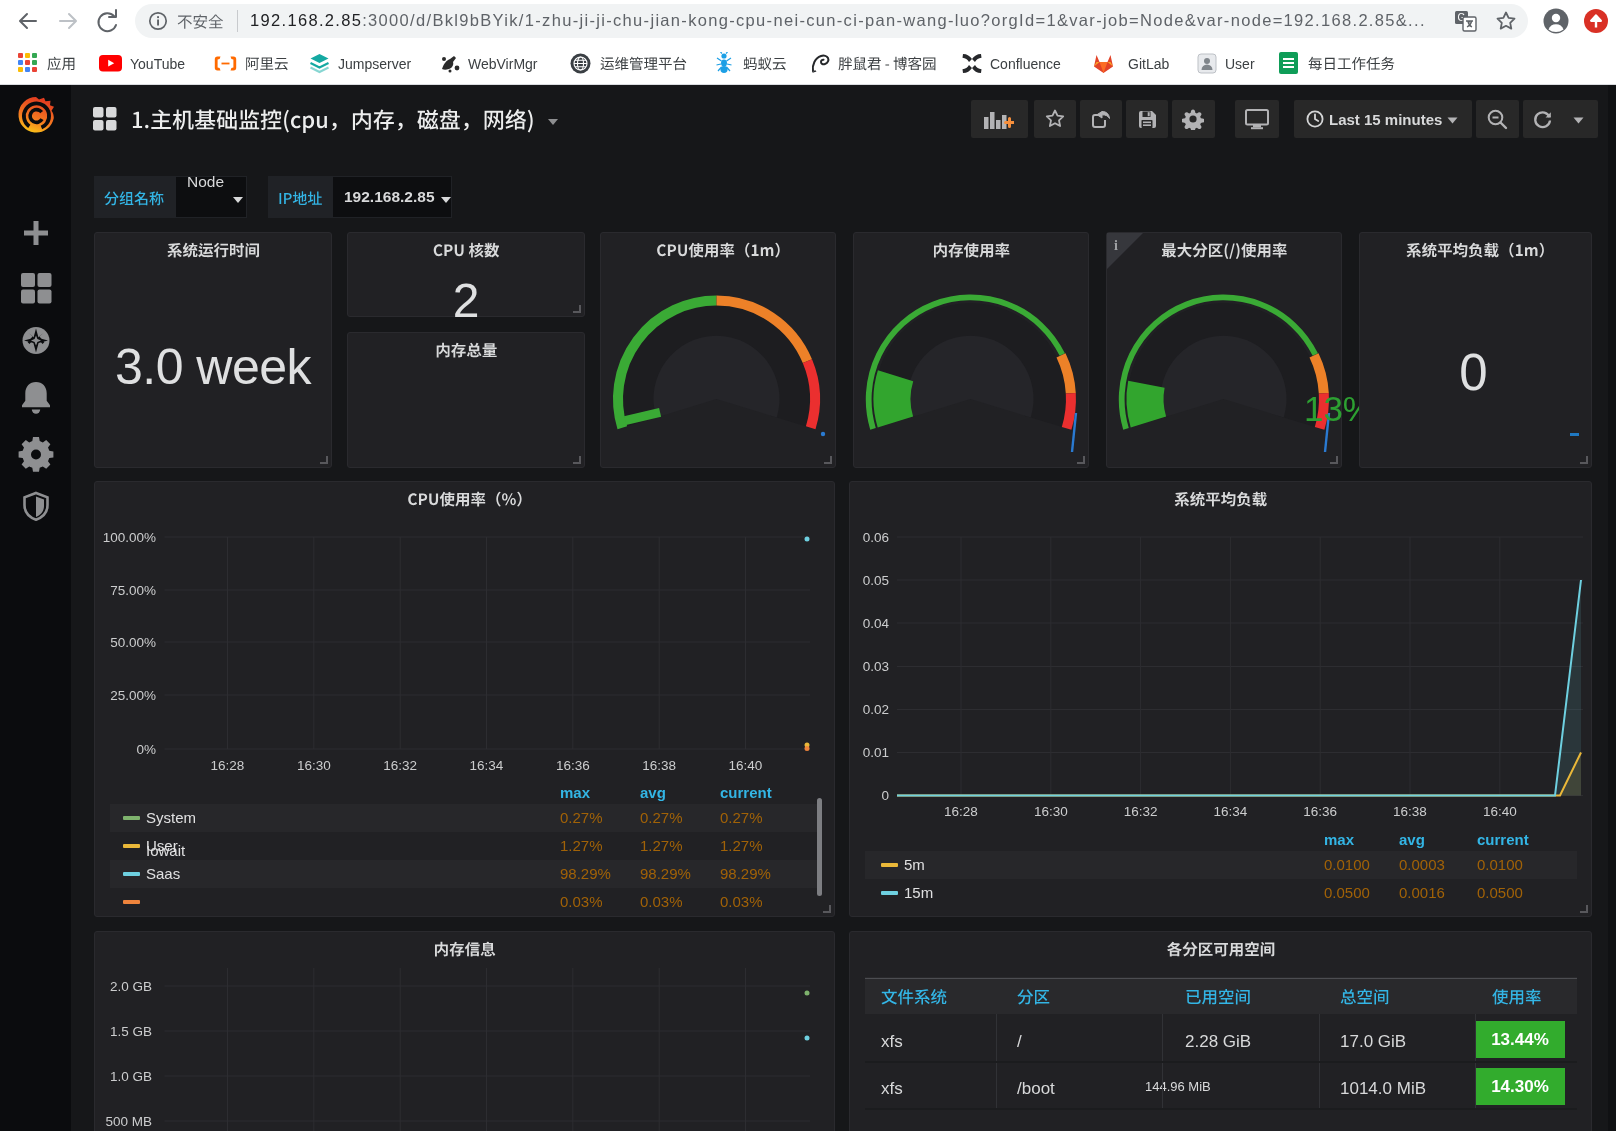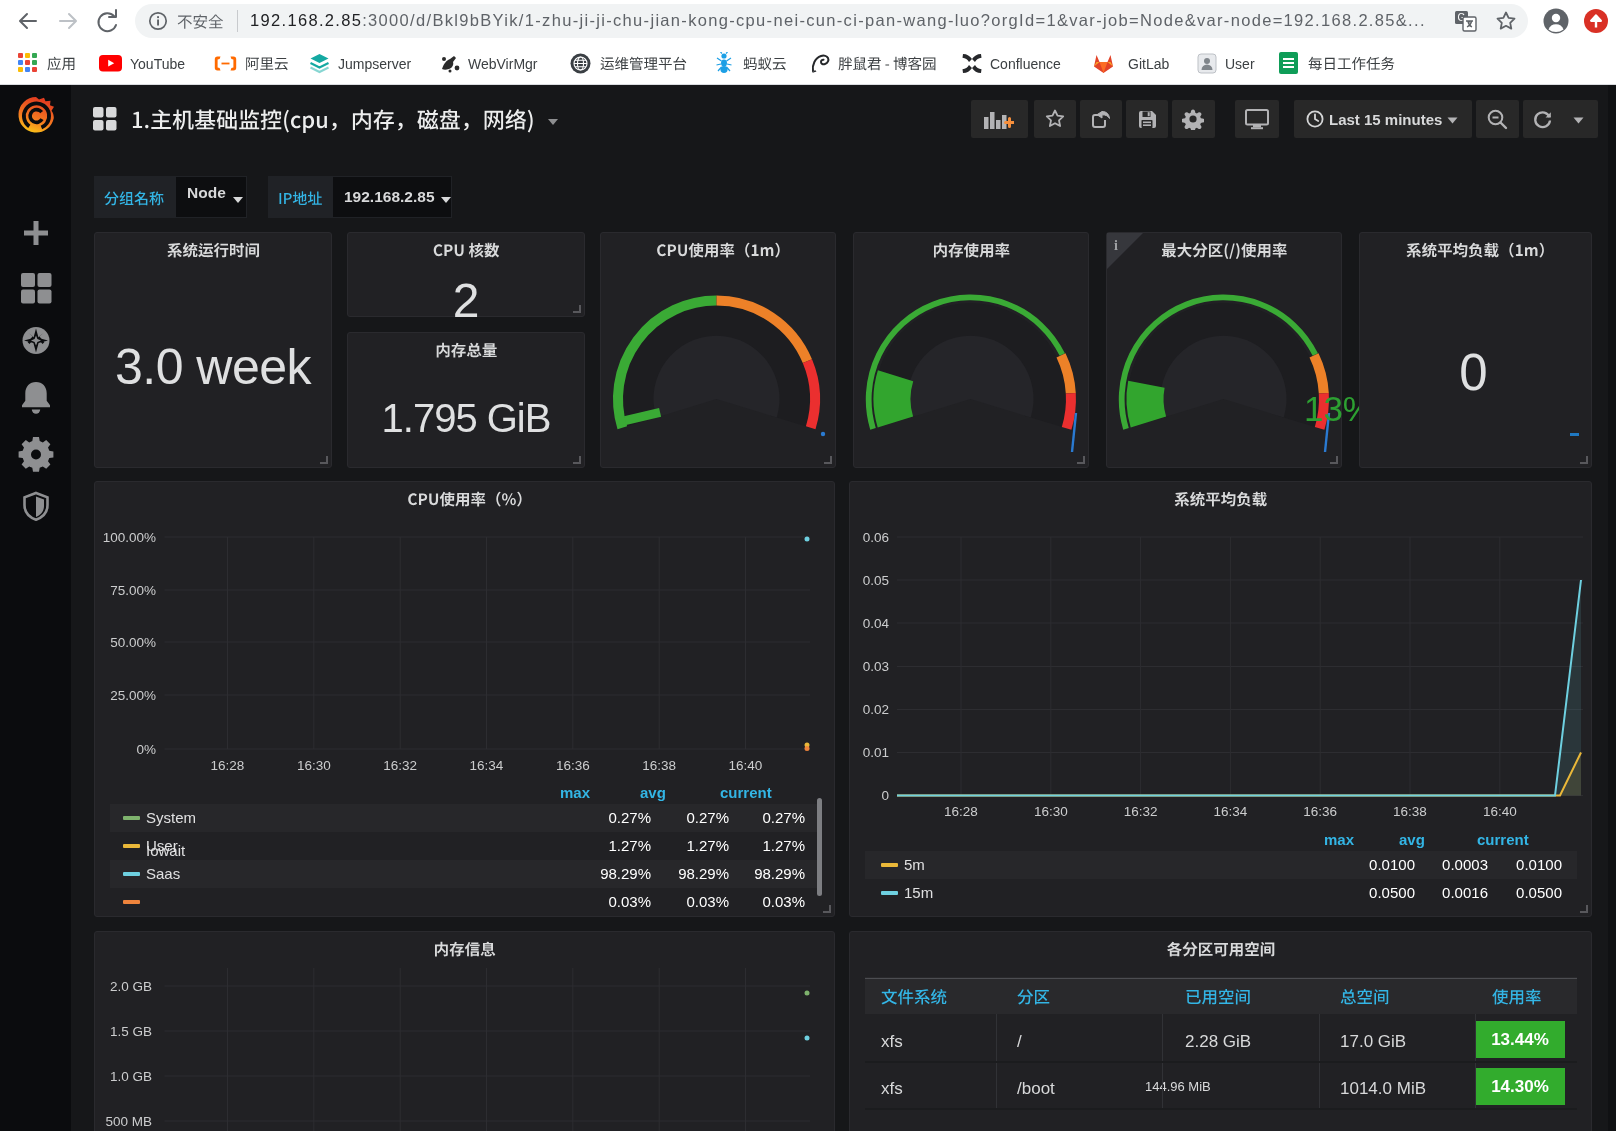--- a/index.html
+++ b/index.html
@@ -9,21 +9,21 @@
 #bookmarks{position:absolute;top:42px;left:0;width:1616px;height:43px;background:#fff;border-bottom:1px solid #dadce0}
 .bktxt{position:absolute;font-size:14px;color:#3c4043;top:56px;white-space:nowrap}
 #pill{position:absolute;left:135px;top:4px;width:1393px;height:34px;border-radius:17px;background:#f1f3f4}
 #graf{position:absolute;top:85px;left:0;width:1616px;height:1046px;background:#161719}
 #sidebar{position:absolute;top:85px;left:0;width:71px;height:1046px;background:#0b0c0e}
 .panel{position:absolute;background:#212124;border:1px solid #2a2a2e;border-radius:3px}
 .navbtn{position:absolute;top:100px;height:38px;background:#282828;border-radius:2px}
 .bigval{position:absolute;width:100%;text-align:center;color:#dfe0e1;line-height:1}
 .axlbl{font-size:13.5px;fill:#cccdce;font-family:"Liberation Sans",sans-serif}
 .leg{position:absolute;font-size:15px;color:#e0e0e1}
-.legv{position:absolute;font-size:15px;color:#ffffff;text-align:right}
+.legv{position:absolute;font-size:15px;color:#a16207;text-align:left}
 .leghd{position:absolute;font-size:15px;font-weight:bold;color:#33b5e5;text-align:left}
 .dash{position:absolute;width:17px;height:4px;border-radius:1px}
 .rz{position:absolute;right:3px;bottom:3px;width:8px;height:8px;border-right:2px solid #58585c;border-bottom:2px solid #58585c}
 </style></head><body>
 <div id="page">
 
 <div id="toolbar"></div>
 <div id="bookmarks"></div>
 <svg class="abs" style="left:0;top:0" width="1616" height="42" viewBox="0 0 1616 42">
 <g stroke="#5f6368" stroke-width="2" fill="none" stroke-linecap="round" stroke-linejoin="round">
@@ -256,42 +256,41 @@
 <div class="navbtn" style="left:1523px;width:75px"></div>
 <svg class="abs" style="left:1532px;top:109px" width="21" height="21" viewBox="0 0 21 21">
 <path d="M17.6 8.2A7.4 7.4 0 1 0 18 11.5" fill="none" stroke="#b3b3b5" stroke-width="2.3"></path>
 <path d="M18.8 3.2v5.2h-5.2z" fill="#b3b3b5"></path>
     </svg>
 <svg class="abs" style="left:1572px;top:114px" width="13" height="13" viewBox="0 0 13 13">
       <path d="M1.5 3.5l5 6 5-6z" fill="#b3b3b5"></path>
     </svg>
 <div class="abs" style="left:94px;top:176px;width:81px;height:42px;background:#202226"></div>
 <div class="abs" style="left:175px;top:176px;width:72px;height:42px;background:#0d0e10;border:1px solid #202226"></div>
-<div class="abs" style="left:187px;top:184px;font-size:15.5px;font-weight:bold;color:#d8d9da">Node</div>
+<div class="abs" style="left:187px;top:173px;font-size:15.5px;font-weight:normal;color:#d8d9da">Node</div>
 <svg class="abs" style="left:232px;top:194px" width="12" height="12" viewBox="0 0 12 12">
       <path d="M1 3l5 6 5-6z" fill="#d8d9da"></path>
     </svg>
 <div class="abs" style="left:268px;top:176px;width:64px;height:42px;background:#202226"></div>
 <div class="abs" style="left:332px;top:176px;width:120px;height:42px;background:#0d0e10;border:1px solid #202226"></div>
 <div class="abs" style="left:344px;top:188px;font-size:15.5px;font-weight:bold;color:#d8d9da">192.168.2.85</div>
 <svg class="abs" style="left:440px;top:194px" width="12" height="12" viewBox="0 0 12 12">
       <path d="M1 3l5 6 5-6z" fill="#d8d9da"></path>
     </svg>
 <div class="panel" style="left:94px;top:232px;width:238px;height:236px">
       <div class="rz"></div>
     </div>
 <div class="bigval" style="left:94px;top:342px;width:238px;font-size:50px;letter-spacing:-0.5px">3.0 week</div>
 <div class="panel" style="left:347px;top:232px;width:238px;height:85px">
       <div class="rz"></div>
     </div>
 <div class="bigval" style="left:347px;top:277px;width:238px;font-size:48px">2</div>
 <div class="panel" style="left:347px;top:332px;width:238px;height:136px">
       <div class="rz"></div>
     </div>
-<div class="bigval" style="left:347px;top:398px;width:238px;font-size:40px;letter-spacing:-1px">1.795 GiB</div>
 <div class="panel" style="left:600px;top:232px;width:236px;height:236px">
       <div class="rz"></div>
     </div>
 <svg class="abs" style="left:599px;top:232px" width="238" height="236" viewBox="599 232 238 236">
       <path d="M626.6 426.5A94 94 0 1 1 806.4 426.5L770.1 415.4A56 56 0 1 0 662.9 415.4Z" fill="#1d1d20"></path>
       <path d="M656.3 417.4A63 63 0 1 1 776.7 417.4L716.5 399.0A0 0 0 1 0 716.5 399.0Z" fill="#252529"></path>
       <path d="M622.3 427.8A98.5 98.5 0 0 1 716.5 300.5" stroke="#3aaa35" stroke-width="10" fill="none"></path>
       <path d="M716.5 300.5A98.5 98.5 0 0 1 807.4 361.2" stroke="#ed8128" stroke-width="10" fill="none"></path>
       <path d="M807.4 361.2A98.5 98.5 0 0 1 810.7 427.8" stroke="#eb2f2f" stroke-width="10" fill="none"></path>
       <path d="M660.1 412.4L625.0 420.7" stroke="#3aaa35" stroke-width="9" stroke-linecap="butt"></path>

